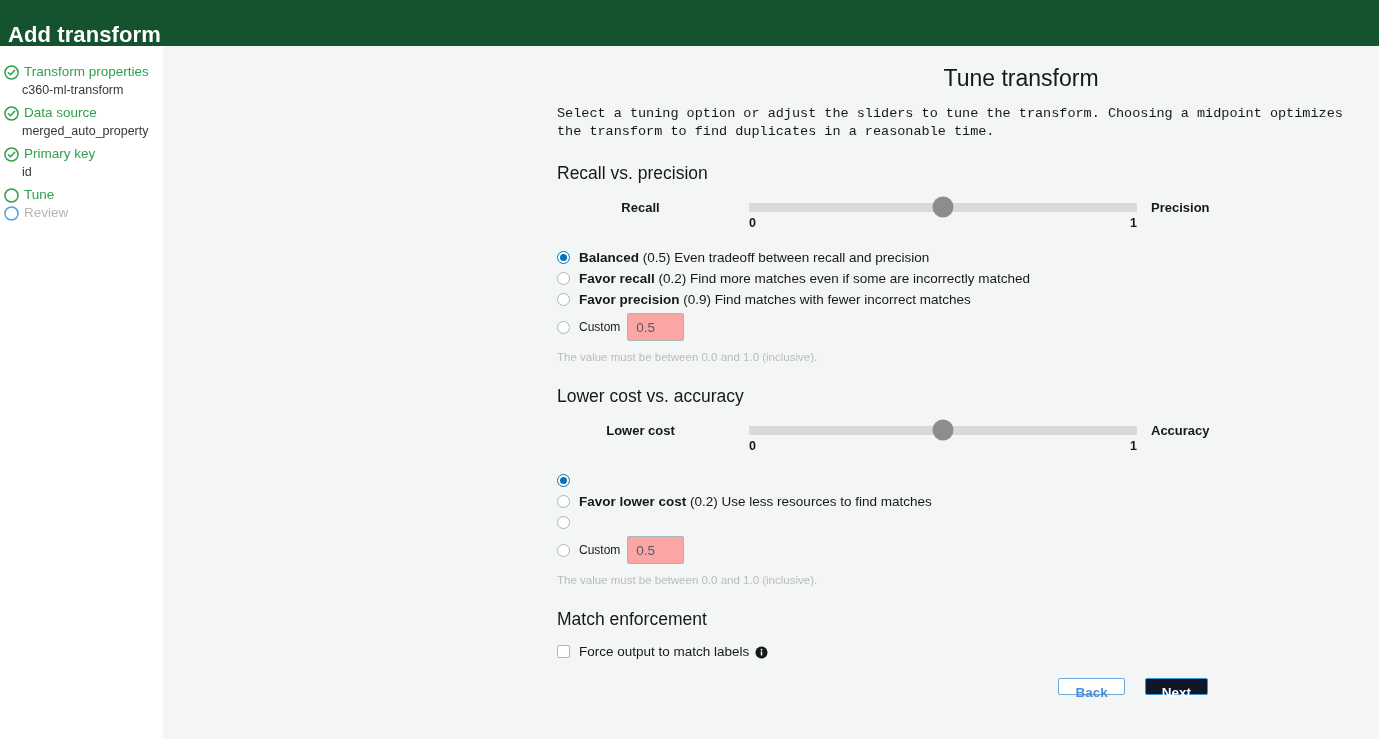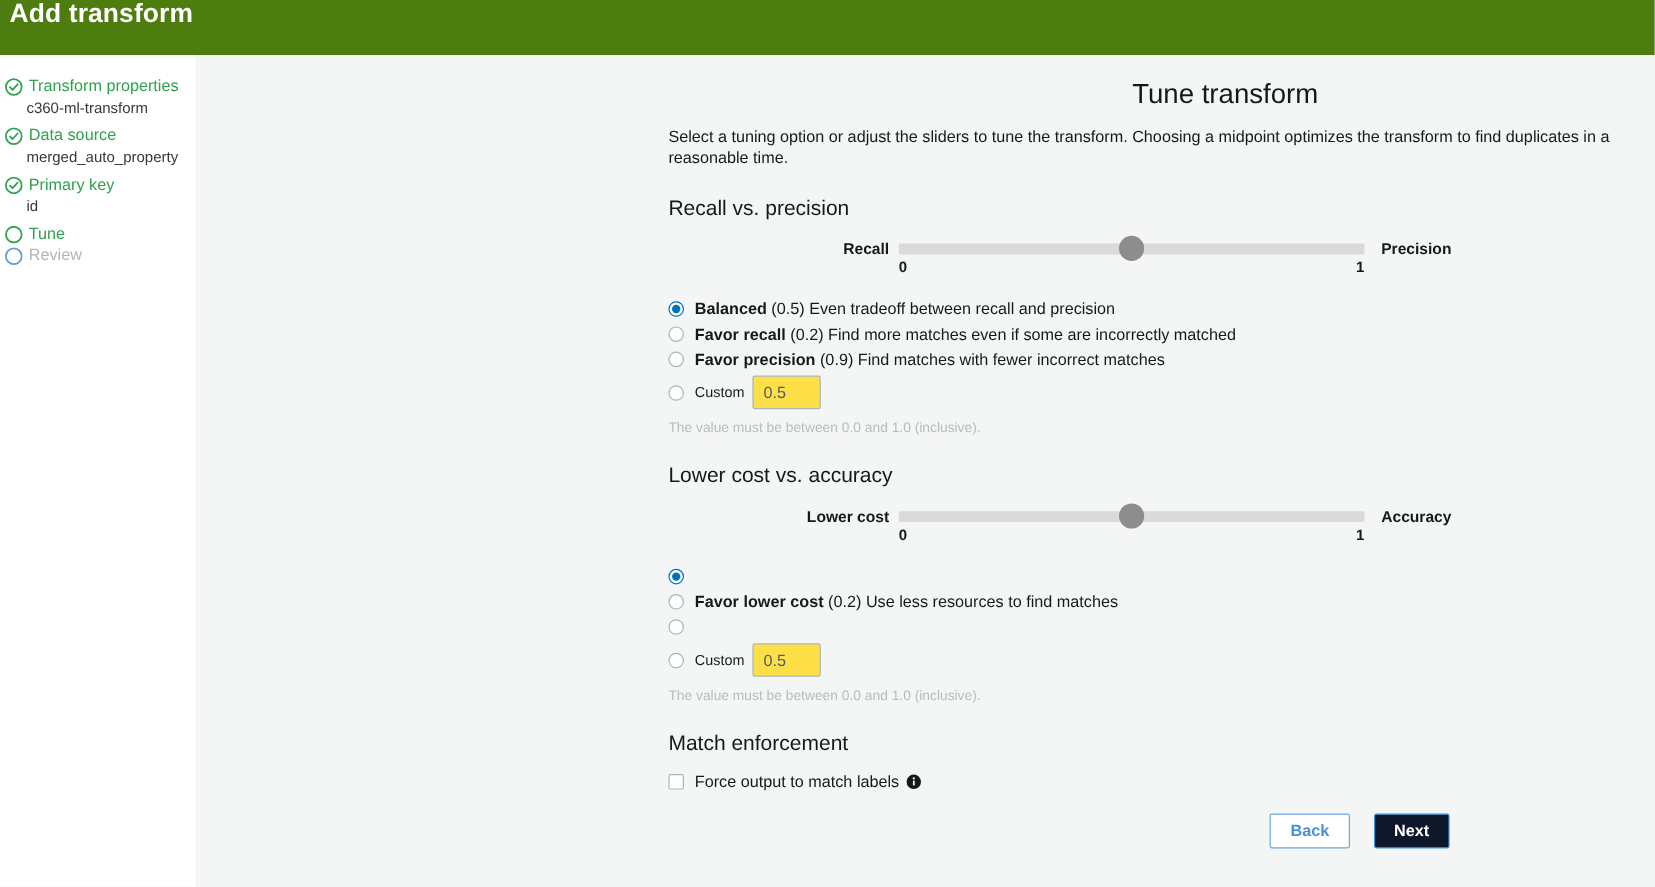--- a/index.html
+++ b/index.html
@@ -8,23 +8,23 @@
     width: 1379px; height: 739px;
     overflow: hidden;
     background: #f4f5f5;
     font-family: "Liberation Sans", sans-serif;
     -webkit-font-smoothing: antialiased;
   }
 
   
   .app-header {
     height: 46px;
-    background: #4d7c0f;
-    display: flex;
-    align-items: flex-start;
+    background: #14532d;
+    display: flex;
+    align-items: flex-end;
     padding: 0 8px;
   }
   .app-header-title {
     color: #ffffff;
     font-size: 22px;
     font-weight: bold;
     letter-spacing: .1px;
     line-height: 1;
   }
 
@@ -93,20 +93,21 @@
     padding-top: 19px;
     width: 928px;
     line-height: 1.15;
   }
   .page-desc {
     margin: 14px 0 0 0;
     font-size: 13.5px;
     color: #16191c;
     line-height: 18px;
     width: 790px;
+    font-family: Liberation Mono, monospace;
   }
 
   .section-title {
     font-size: 17.5px;
     color: #16191c;
     font-weight: normal;
     margin: 22px 0 0 0;
     line-height: 1.2;
   }
 
@@ -116,21 +117,21 @@
     align-items: center;
     margin-top: 14px;
     position: relative;
   }
   .slider-end-label {
     font-size: 13px;
     font-weight: bold;
     color: #16191c;
     white-space: nowrap;
   }
-  .slider-end-label.left  { width: 192px; text-align: right; padding-right: 8px; }
+  .slider-end-label.left  { width: 192px; text-align: center; padding-right: 25px; }
   .slider-end-label.right { padding-left: 14px; }
 
   .slider-track-wrap {
     width: 388px;
     position: relative;
     height: 18px;
     display: flex;
     align-items: center;
   }
   .slider-track {
@@ -209,21 +210,21 @@
   }
   .custom-label {
     font-size: 12px;
     color: #16191c;
     margin-right: 7px;
   }
   .custom-input {
     width: 57px;
     height: 28px;
     border: 1px solid #aab7b8;
-    background: #fde047;
+    background: #fca5a5;
     color: #545b64;
     font-size: 13.5px;
     font-family: "Liberation Sans", sans-serif;
     padding: 0 8px;
     border-radius: 2px;
     outline: none;
   }
   .helper-text {
     font-size: 11.5px;
     color: #b9bcbe;
@@ -260,21 +261,21 @@
   .btn-row {
     display: flex;
     justify-content: flex-end;
     margin-top: 19px;
     width: 651px;
   }
   .btn {
     font-family: "Liberation Sans", sans-serif;
     font-size: 13.5px;
     font-weight: bold;
-    height: 29px;
+    height: 17px;
     padding: 0 16px;
     border-radius: 2px;
     cursor: pointer;
     line-height: 27px;
   }
   .btn-back {
     background: #ffffff;
     border: 1px solid #6ba9dd;
     color: #4a90d9;
     margin-right: 20px;

